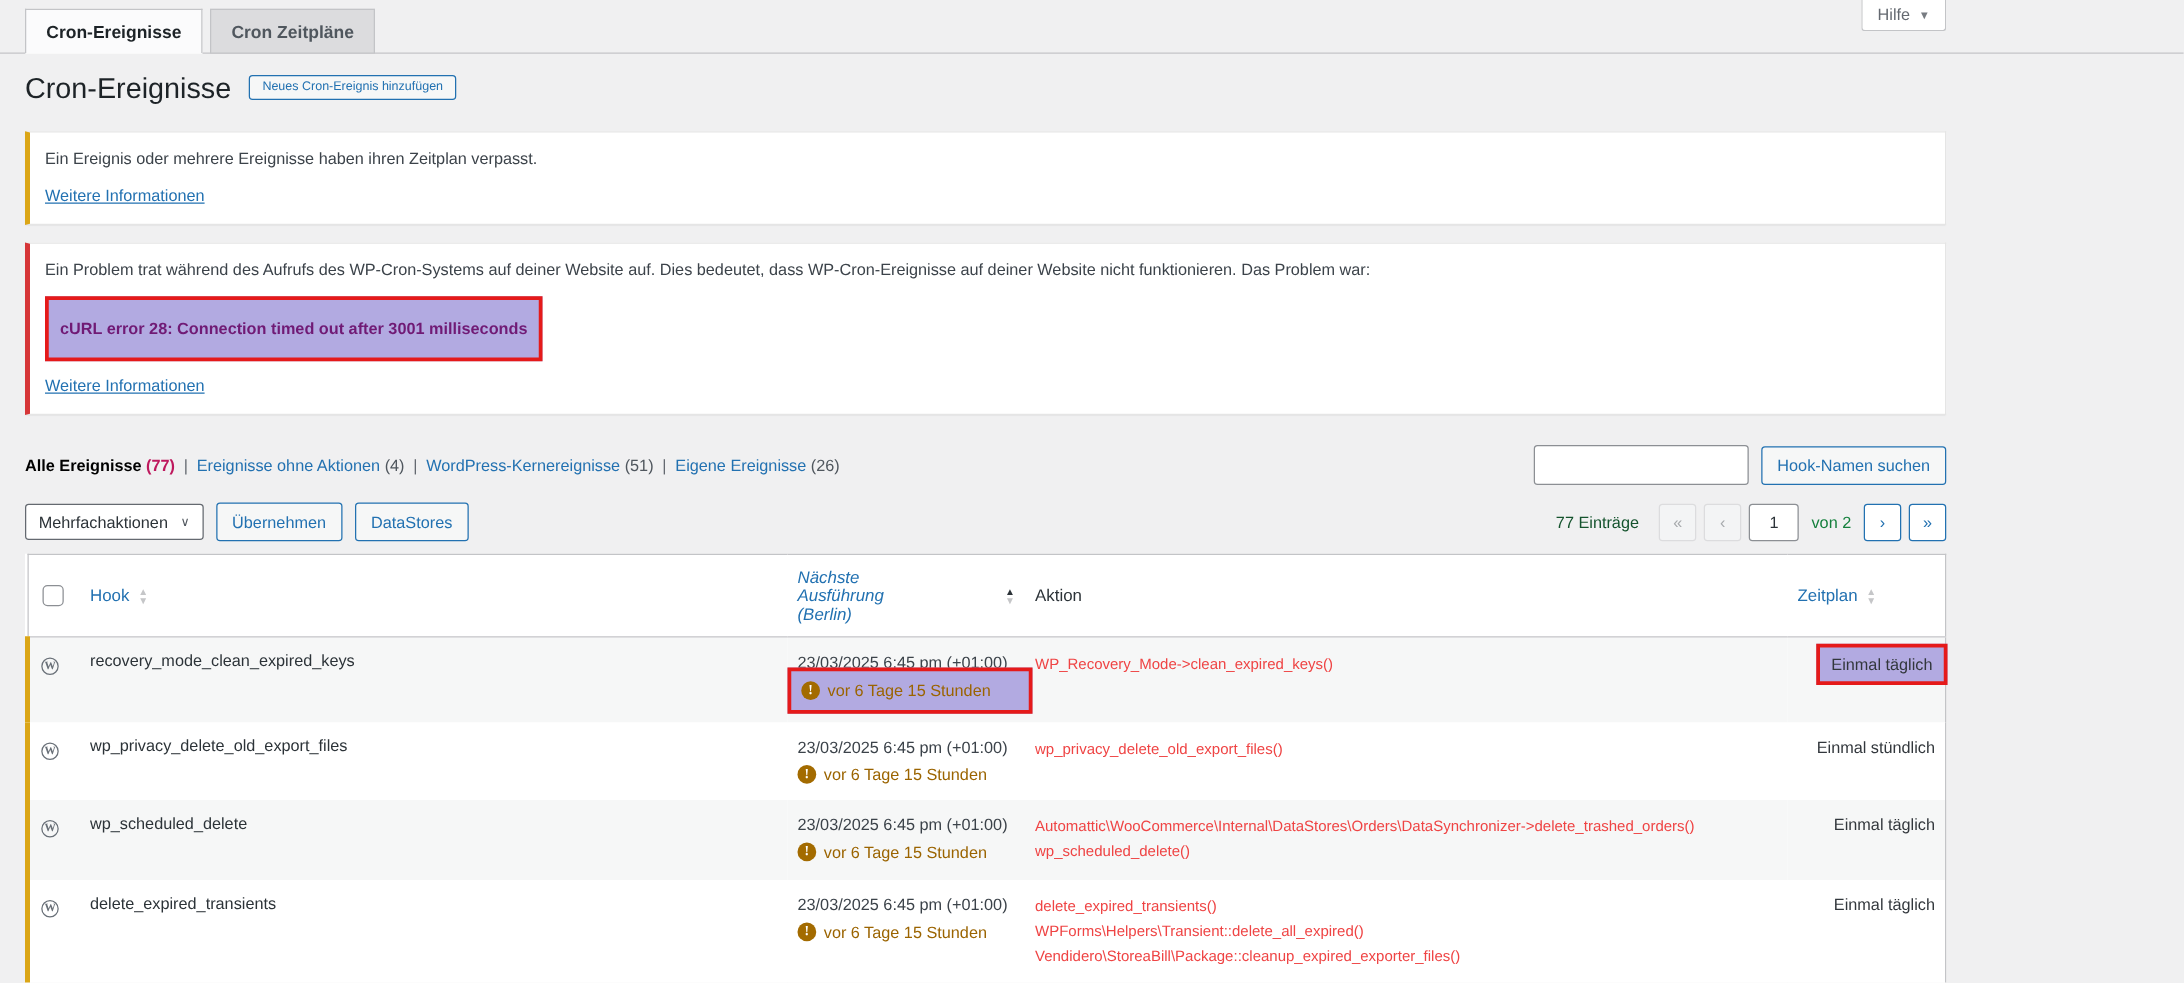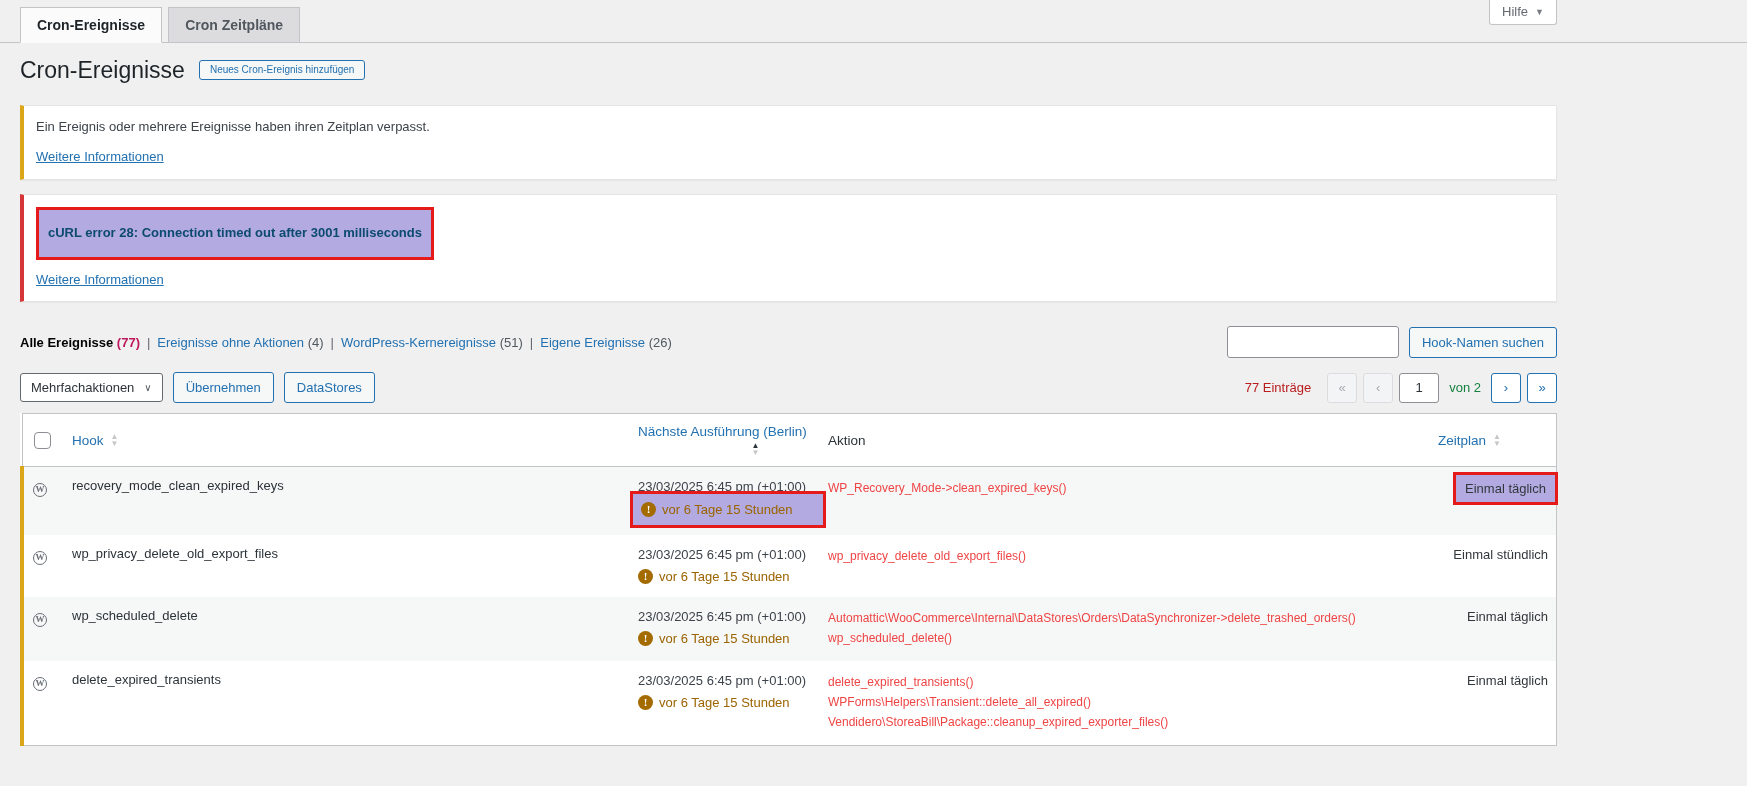--- a/index.html
+++ b/index.html
@@ -51,21 +51,21 @@
   .btn.small{padding:4px 10px;font-size:10px;}
 
   
   .notice{
     background:#fff;border:1px solid #e5e5e5;border-left:4px solid var(--warning-border);
     box-shadow:0 1px 1px rgba(0,0,0,.04);margin:14px 0;padding:1px 12px;
   }
   .notice.error{border-left-color:var(--error-border);}
   .notice p{margin:11px 0;line-height:1.45;}
   .curl-highlight{
-    display:inline-block;font-weight:700;color:#0c4a6e;
+    display:inline-block;font-weight:700;color:#701a75;
     background:var(--annotation-purple);border:3px solid var(--annotation-red);
     padding:14px 9px;
   }
 
   
   .filters-row{display:flex;justify-content:space-between;align-items:center;margin:24px 0 2px;}
   .subsubsub{display:flex;align-items:center;flex-wrap:wrap;gap:0;}
   .subsubsub .sep{color:#646970;margin:0 7px;}
   .subsubsub .count{color:#be185d;}
   .subsubsub a .count{color:#50575e;}
@@ -78,21 +78,21 @@
 
   
   .toolbar{display:flex;justify-content:space-between;align-items:center;margin:14px 0 10px;}
   .bulk{display:flex;align-items:center;gap:10px;}
   .select{
     background:#fff;border:1px solid #646970;border-radius:3px;color:#2c3338;
     padding:6px 10px;display:inline-flex;align-items:center;gap:10px;cursor:pointer;font-size:13px;
   }
   .select .caret{font-size:10px;color:#50575e;}
   .pagination{display:flex;align-items:center;gap:6px;color:#50575e;}
-  .pagination .displaying-num{margin-right:10px;color:#b91c1c;}
+  .pagination .displaying-num{margin-right:10px;color:#14532d;}
   .page-btn{
     min-width:30px;height:30px;display:inline-flex;align-items:center;justify-content:center;
     border-radius:3px;font-size:13px;cursor:pointer;
   }
   .page-btn.disabled{background:#f3f4f5;border:1px solid #dcdcde;color:#a7aaad;cursor:default;}
   .page-btn.enabled{background:#fff;border:1px solid var(--accent-blue);color:var(--accent-blue);}
   .current-page-input{
     width:40px;height:30px;text-align:center;border:1px solid #8c8f94;border-radius:3px;
     font-family:inherit;font-size:13px;color:#2c3338;background:#fff;
   }
@@ -105,21 +105,21 @@
   }
   table.events th{
     text-align:left;font-weight:400;color:#2c3338;font-size:13.5px;
     padding:10px 8px;vertical-align:middle;border-bottom:1px solid #c3c4c7;
   }
   th .sort-link{color:var(--accent-blue);display:inline-flex;align-items:center;cursor:pointer;}
   th.col-schedule{text-align:right;}
   .sort-arrows{display:inline-flex;flex-direction:column;margin-left:7px;line-height:0;}
   .sort-arrows .ar{font-size:8px;line-height:7px;color:#c5c6c8;}
   .sort-arrows .ar.on{color:#2c3338;}
-  .sorted-stack{display:flex;flex-direction:column;align-items:flex-start;gap:3px;}
+  .sorted-stack{display:flex;flex-direction:row;align-items:flex-start;gap:3px;font-style:italic;}
   .sorted-stack .sort-arrows{margin-left:66px;}
   .col-cb{width:42px;}
   .col-hook{width:566px;}
   .col-next{width:190px;}
   .col-action{width:610px;}
   .checkbox{
     display:inline-block;width:17px;height:17px;border:1px solid #8c8f94;border-radius:4px;
     background:#fff;vertical-align:middle;cursor:pointer;margin-left:3px;
   }
   tr.event-row td{
@@ -180,20 +180,21 @@
     <button class="btn small">Neues Cron-Ereignis hinzufügen</button>
   </div>
 
 
   <div class="notice">
     <p>Ein Ereignis oder mehrere Ereignisse haben ihren Zeitplan verpasst.</p>
     <p><a class="u">Weitere Informationen</a></p>
   </div>
 
   <div class="notice error">
+    <p>Ein Problem trat während des Aufrufs des WP-Cron-Systems auf deiner Website auf. Dies bedeutet, dass WP-Cron-Ereignisse auf deiner Website nicht funktionieren. Das Problem war:</p>
     <p><span class="curl-highlight">cURL error 28: Connection timed out after 3001 milliseconds</span></p>
     <p><a class="u">Weitere Informationen</a></p>
   </div>
 
   <div class="filters-row">
     <div class="subsubsub">
       <span class="current">
         <span>Alle Ereignisse</span>
         <span class="count">(77)</span>
       </span>

